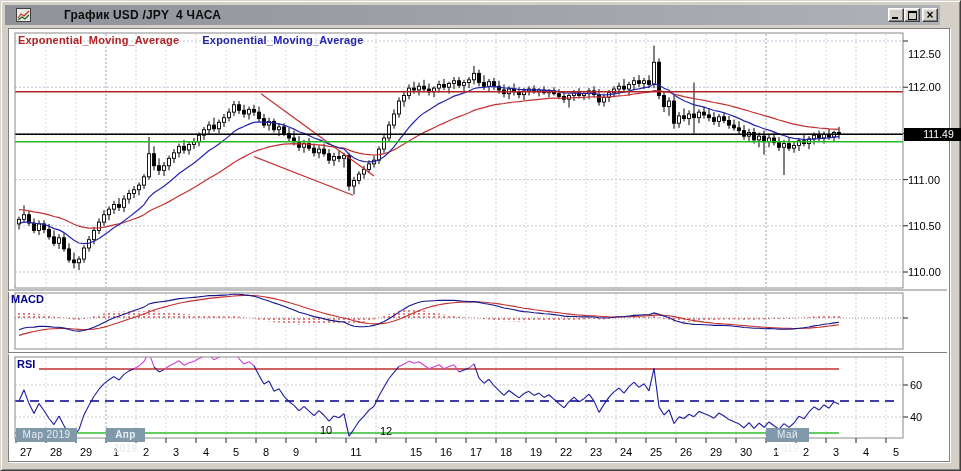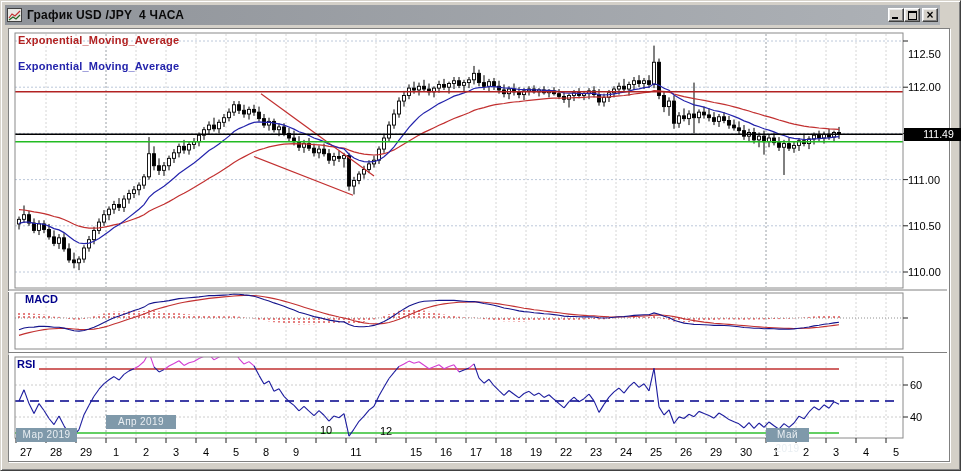--- a/index.html
+++ b/index.html
@@ -2,35 +2,35 @@
 <html><head>
 <meta charset="utf-8">
 <style>
   html,body{margin:0;padding:0;}
   body{width:961px;height:471px;position:relative;font-family:"Liberation Sans",sans-serif;background:#d4d0c8;overflow:hidden;}
   .window{position:absolute;left:0;top:0;width:961px;height:471px;box-sizing:border-box;
     background:#d4d0c8;border:1px solid;border-color:#d8d4cc #404040 #404040 #d8d4cc;
     box-shadow:inset 1px 1px 0 #ffffff, inset -1px -1px 0 #808080;}
   .titlebar{position:absolute;left:4px;top:4px;right:20px;height:20px;
     background:linear-gradient(to right,#8f9399,#aeb2b7);
-    display:flex;align-items:center;padding-left:2px;z-index:5;}
+    display:flex;align-items:center;padding-left:11px;z-index:5;gap:28px;}
   .title-icon{width:15px;height:14px;margin-right:5px;flex:0 0 auto;}
   .title-text{font-size:12px;font-weight:bold;color:#0a0a0a;white-space:pre;letter-spacing:.2px;}
   .win-buttons{position:absolute;right:2px;top:3px;display:flex;}
   .winbtn{width:16px;height:14px;background:#d4d0c8;border:1px solid;border-color:#ffffff #404040 #404040 #ffffff;
     box-shadow:inset -1px -1px 0 #808080,inset 1px 1px 0 #ececec;position:relative;padding:0;cursor:default;}
   .winbtn.close{margin-left:2px;}
   .glyph-min{position:absolute;left:3px;bottom:2px;width:6px;height:2px;background:#000;}
   .glyph-max{position:absolute;left:3px;top:2px;width:7px;height:6px;border:1px solid #000;border-top:2px solid #000;}
   .glyph-close::before{content:"\00D7";position:absolute;left:0;right:0;top:-1px;text-align:center;font:bold 12px/14px "Liberation Sans",sans-serif;color:#000;}
   .client{position:absolute;left:7px;top:27px;width:940px;height:432px;background:#ffffff;
     border:1px solid #808080;box-shadow:1px 1px 0 #fff;z-index:1;}
   #plot{position:absolute;left:0;top:0;z-index:2;}
   #labels{position:absolute;left:0;top:0;width:961px;height:471px;z-index:3;pointer-events:none;}
-  .legend{position:absolute;left:17px;top:33px;display:flex;gap:14px;z-index:3;flex-direction:column;}
+  .legend{position:absolute;left:17px;top:33px;display:flex;gap:23px;z-index:3;}
   .legend span{font:bold 11px "Liberation Sans",sans-serif;letter-spacing:.2px;}
   .axis-label{position:absolute;font:11px "Liberation Sans",sans-serif;color:#000;white-space:nowrap;}
   .date-label{position:absolute;font:11px "Liberation Sans",sans-serif;color:#000;transform:translateX(-50%);}
   .panel-label{position:absolute;font:bold 11px "Liberation Sans",sans-serif;color:#00008b;z-index:3;}
   .badge{position:absolute;height:14px;background:#7f99aa;color:#e9eef2;font:10px/14px "Liberation Sans",sans-serif;
     text-align:center;letter-spacing:.4px;z-index:3;}
   .price-current{position:absolute;left:903px;width:69px;height:13px;background:#000;color:#fff;
     font:10.5px/13px "Liberation Sans",sans-serif;text-align:center;z-index:3;}
 </style>
 </head>
@@ -890,21 +890,21 @@
       <line x1="825" y1="437" x2="825" y2="442" stroke="#222" stroke-width="1"></line>
       <line x1="855" y1="437" x2="855" y2="442" stroke="#222" stroke-width="1"></line>
       <line x1="885" y1="437" x2="885" y2="442" stroke="#222" stroke-width="1"></line>
     </svg>
 
   <div class="legend">
     <span style="color: rgb(178, 34, 34);">Exponential_Moving_Average</span>
     <span style="color: rgb(36, 36, 172);">Exponential_Moving_Average</span>
   </div>
 
-  <div class="panel-label" style="left:24px;top:292px;">MACD</div>
+  <div class="panel-label" style="left:10px;top:292px;">MACD</div>
   <div class="panel-label" style="left:16px;top:357px;">RSI</div>
 
   <div class="axis-label" style="left:907px;top:312px;">+0.0</div>
   <div class="price-current" style="top:127px;">111.49</div>
 
   <div id="labels">
       <div class="axis-label" style="left: 907px; top: 47px;">112.50</div>
       <div class="axis-label" style="left: 907px; top: 80.2px;">112.00</div>
       <div class="axis-label" style="left: 907px; top: 172.6px;">111.00</div>
       <div class="axis-label" style="left: 907px; top: 218.8px;">110.50</div>
@@ -935,16 +935,16 @@
       <div class="date-label" style="left: 655px; top: 445px;">25</div>
       <div class="date-label" style="left: 685px; top: 445px;">26</div>
       <div class="date-label" style="left: 715px; top: 445px;">29</div>
       <div class="date-label" style="left: 745px; top: 445px;">30</div>
       <div class="date-label" style="left: 775px; top: 445px;">1</div>
       <div class="date-label" style="left: 805px; top: 445px;">2</div>
       <div class="date-label" style="left: 835px; top: 445px;">3</div>
       <div class="date-label" style="left: 865px; top: 445px;">4</div>
       <div class="date-label" style="left: 895px; top: 445px;">5</div>
       <div class="badge" style="left: 15px; top: 427px; width: 61px;">Мар 2019</div>
-      <div class="badge" style="left: 105px; top: 414px; width: 70px;">Апр 2019</div>
+      <div class="badge" style="left: 105px; top: 427px; width: 39px; font-weight: bold;">Апр 2019</div>
       <div class="badge" style="left: 765px; top: 427px; width: 43px;">Май 2019</div>
     </div>
 </div>
 
 </body></html>

